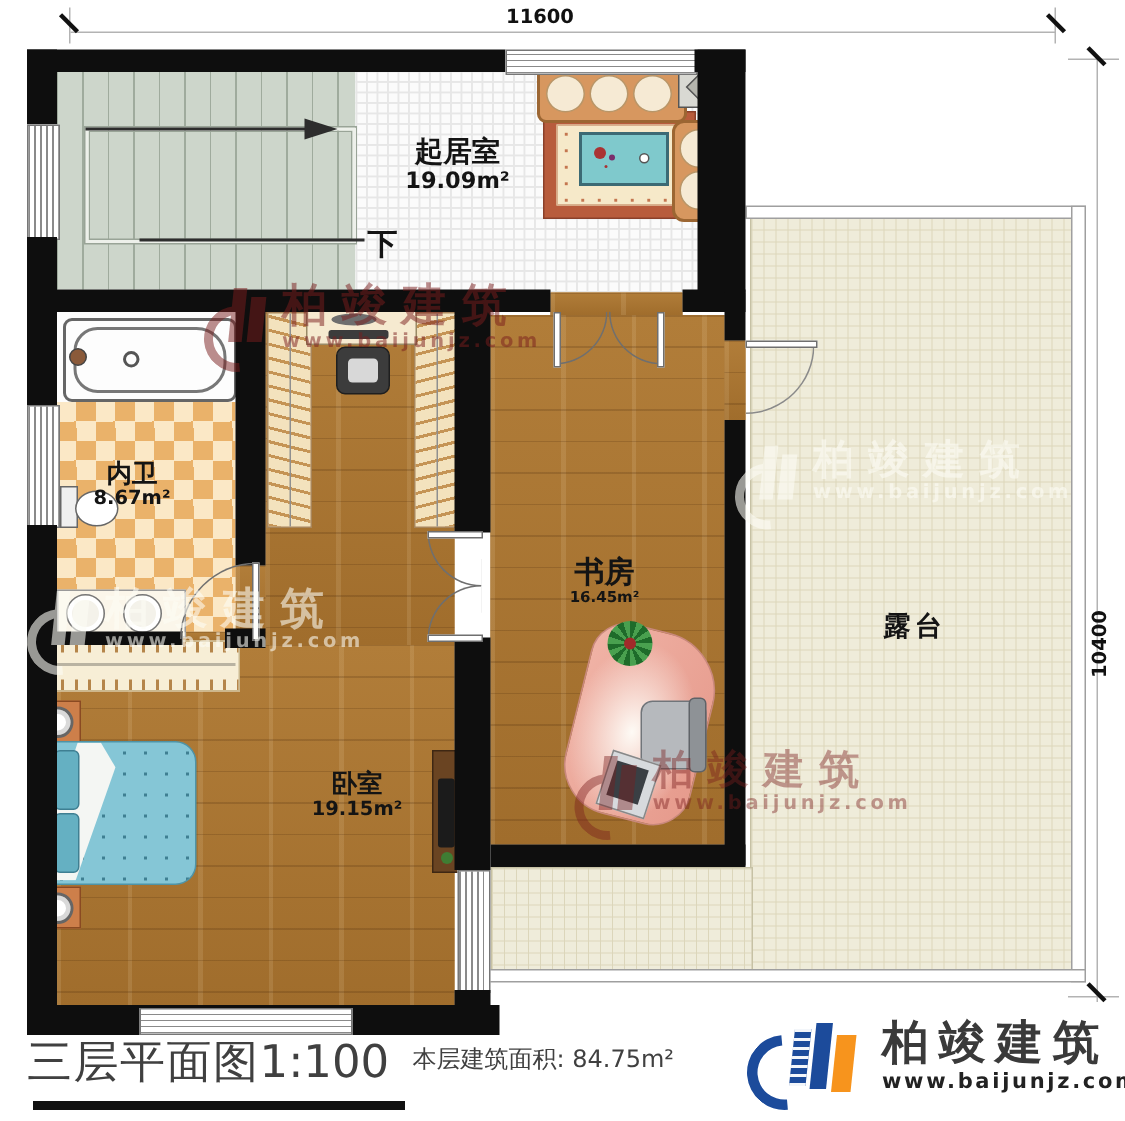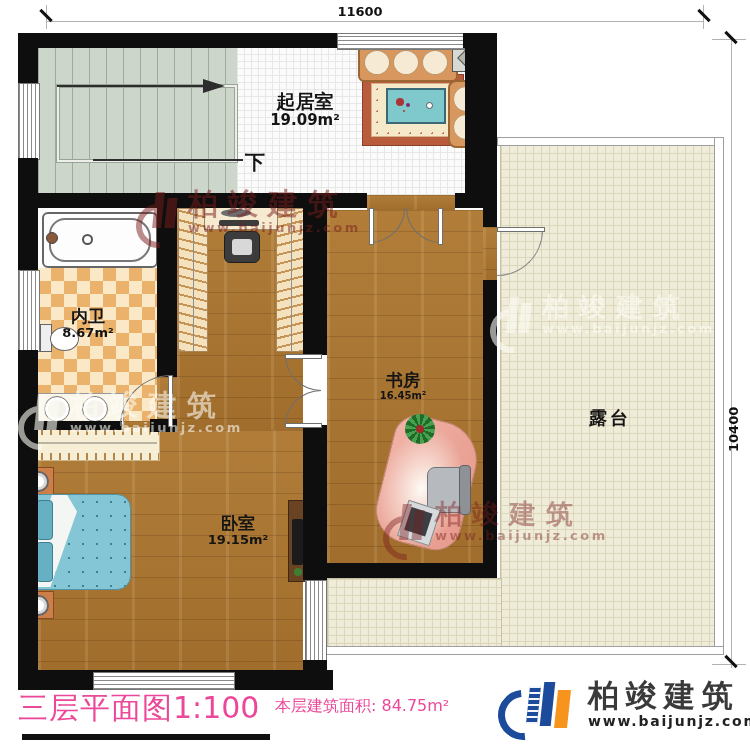--- a/index.html
+++ b/index.html
@@ -34,21 +34,21 @@
   .wm{display:flex;align-items:flex-start;gap:6px;pointer-events:none;z-index:30;}
   .wm-red{color:#7a1d1d;opacity:.5;}
   .wm-light{color:#fdfdf6;opacity:.58;}
   .wm-icon{position:relative;width:46px;height:58px;flex:0 0 auto;}
   .wm-icon .c{position:absolute;left:0;top:16px;width:32px;height:32px;border:6px solid currentColor;border-top-color:transparent;border-right-color:transparent;border-radius:50%;transform:rotate(40deg);}
   .wm-icon .b1{position:absolute;left:18px;top:4px;width:9px;height:36px;background:currentColor;transform:skewX(-6deg);}
   .wm-icon .b2{position:absolute;left:30px;top:10px;width:10px;height:30px;background:currentColor;transform:skewX(-6deg);}
   .wm-big{font-weight:bold;letter-spacing:10px;line-height:1.05;}
   .wm-sub{font-weight:bold;font-size:13px;letter-spacing:2.5px;}
   
-  .tblock{z-index:40;color:#ec4899;}
+  .tblock{z-index:40;color:#404040;}
   
   .logo-icon{position:relative;width:92px;height:54px;flex:0 0 auto;}
   .logo-icon .c{position:absolute;left:6px;top:10px;width:36px;height:36px;border:7px solid #1c4b9b;border-top-color:transparent;border-right-color:transparent;border-radius:50%;transform:rotate(40deg);}
   .logo-icon .b1{position:absolute;left:36px;top:6px;width:11px;height:38px;background:#1c4b9b;background-image:repeating-linear-gradient(0deg,rgba(255,255,255,.95) 0 2px,transparent 2px 6px);transform:skewX(-6deg);}
   .logo-icon .b2{position:absolute;left:50px;top:2px;width:11px;height:44px;background:#1c4b9b;transform:skewX(-6deg);}
   .logo-icon .b3{position:absolute;left:64px;top:10px;width:13px;height:38px;background:#f7941d;transform:skewX(-6deg);}
 </style>
 </head>
 <body>
 
@@ -212,21 +212,21 @@
 
   <div class="room-label" style="left:245px;top:91px;width:120px;">
     <span class="nm" style="font-size:19px;">起居室</span>
     <span class="ar" style="font-size:15px;">19.09m²</span>
   </div>
   <div class="room-label" style="left:38px;top:307px;width:100px;">
     <span class="nm" style="font-size:17px;">内卫</span>
     <span class="ar" style="font-size:13px;">8.67m²</span>
   </div>
   <div class="room-label" style="left:343px;top:371px;width:120px;">
-    <span class="nm" style="font-size:17px;font-family:Liberation Serif, serif;">书房</span>
+    <span class="nm" style="font-size:20px;font-family:Liberation Serif, serif;">书房</span>
     <span class="ar" style="font-size:10px;">16.45m²</span>
   </div>
   <div class="room-label" style="left:178px;top:514px;width:120px;">
     <span class="nm" style="font-size:17px;">卧室</span>
     <span class="ar" style="font-size:13px;">19.15m²</span>
   </div>
   <div class="room-label" style="left:560px;top:408px;width:100px;letter-spacing:3px;">
     <span class="nm" style="font-size:18px;">露台</span>
   </div>
 

